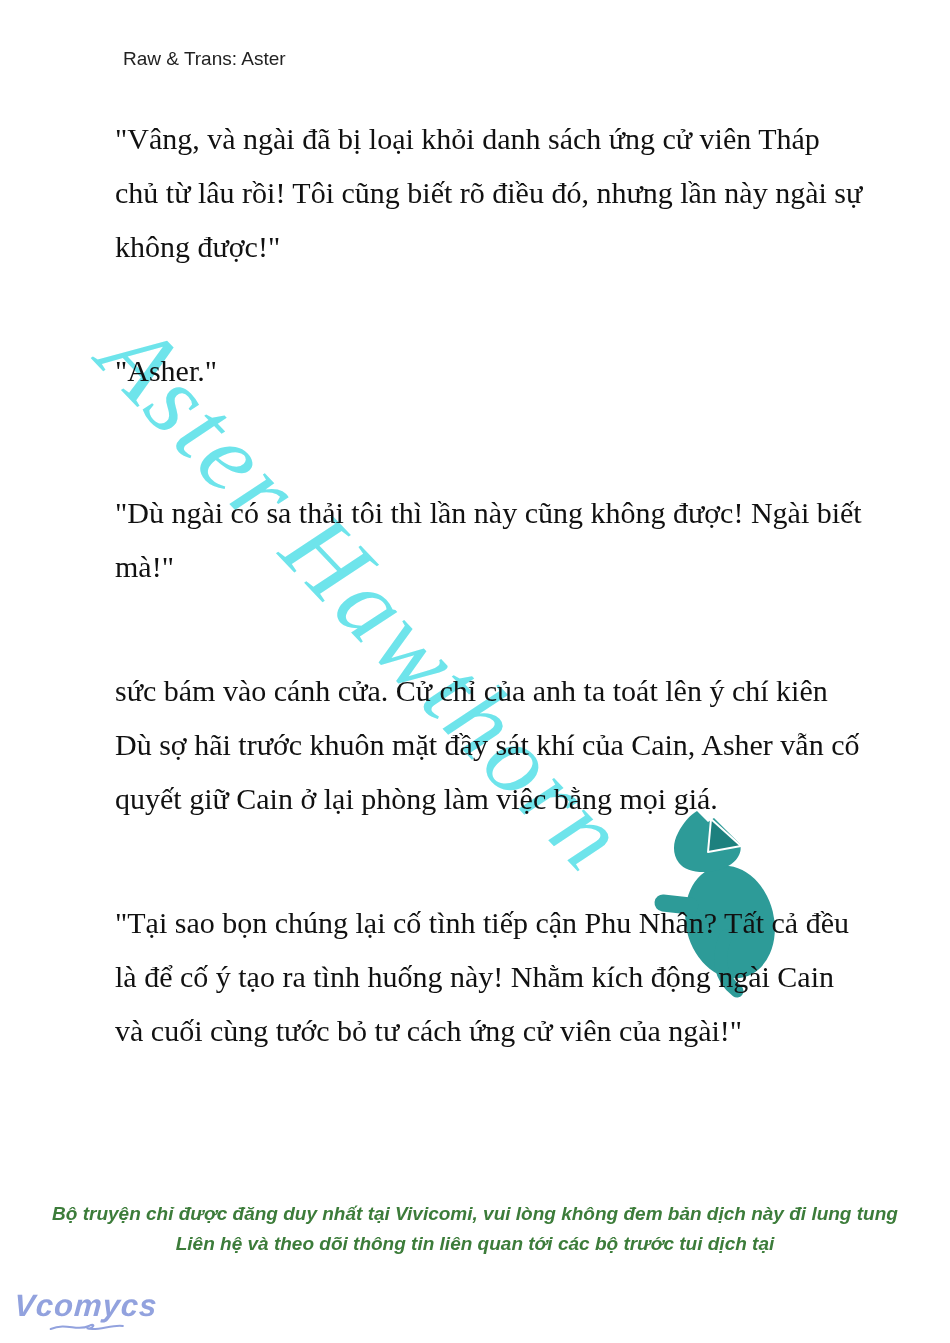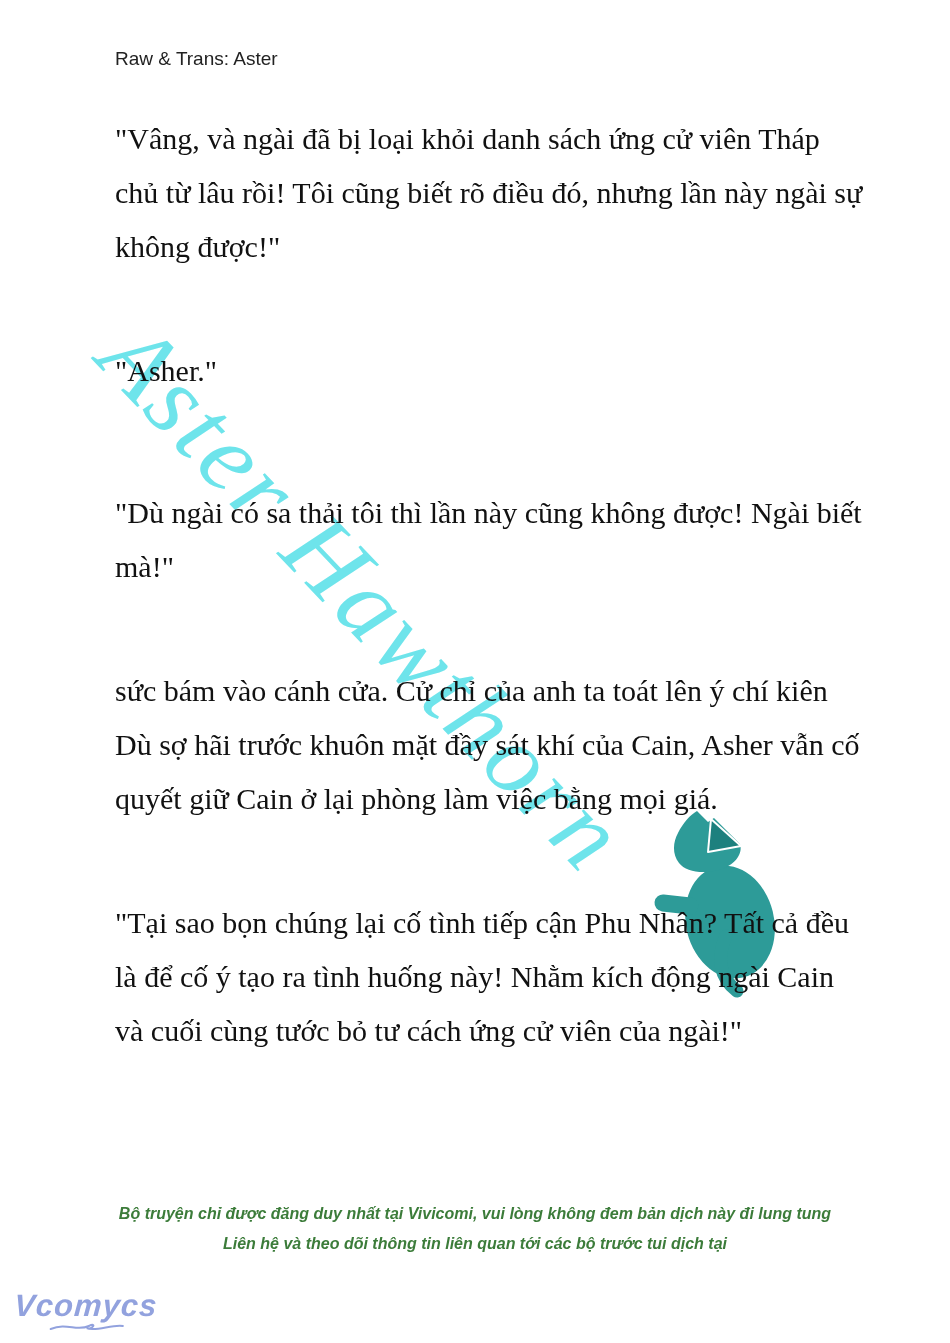--- a/index.html
+++ b/index.html
@@ -39,40 +39,40 @@
   .content{
     position:absolute;
     left:115px;top:48px;
     width:738px;
     z-index:3;
   }
   .credit{
     font-family:"Liberation Sans", sans-serif;
     font-size:19px;line-height:22px;
     color:#222222;
-    margin:0 0 42px 0;
+    margin:0 0 42px 8px;
   }
   .para{
     font-size:30px;
     line-height:54px;
     color:var(--text-color,#111111);
     margin:0 0 70px 0;
   }
   .para.gap-lg{margin-bottom:88px;}
   .para .line{white-space:nowrap;}
   
   .footer{
     position:absolute;
     left:0;right:0;top:1199px;
     z-index:3;
     text-align:center;
     font-family:"Liberation Sans", sans-serif;
     font-style:italic;
     font-weight:bold;
-    font-size:16px;
+    font-size:19px;
     color:var(--footer-color,#3c7c3a);
   }
   .footer .line{line-height:30px;}
   
   .logo{
     position:absolute;
     left:14px;top:1288px;
     z-index:3;
     font-family:"Liberation Sans", sans-serif;
     font-style:italic;

